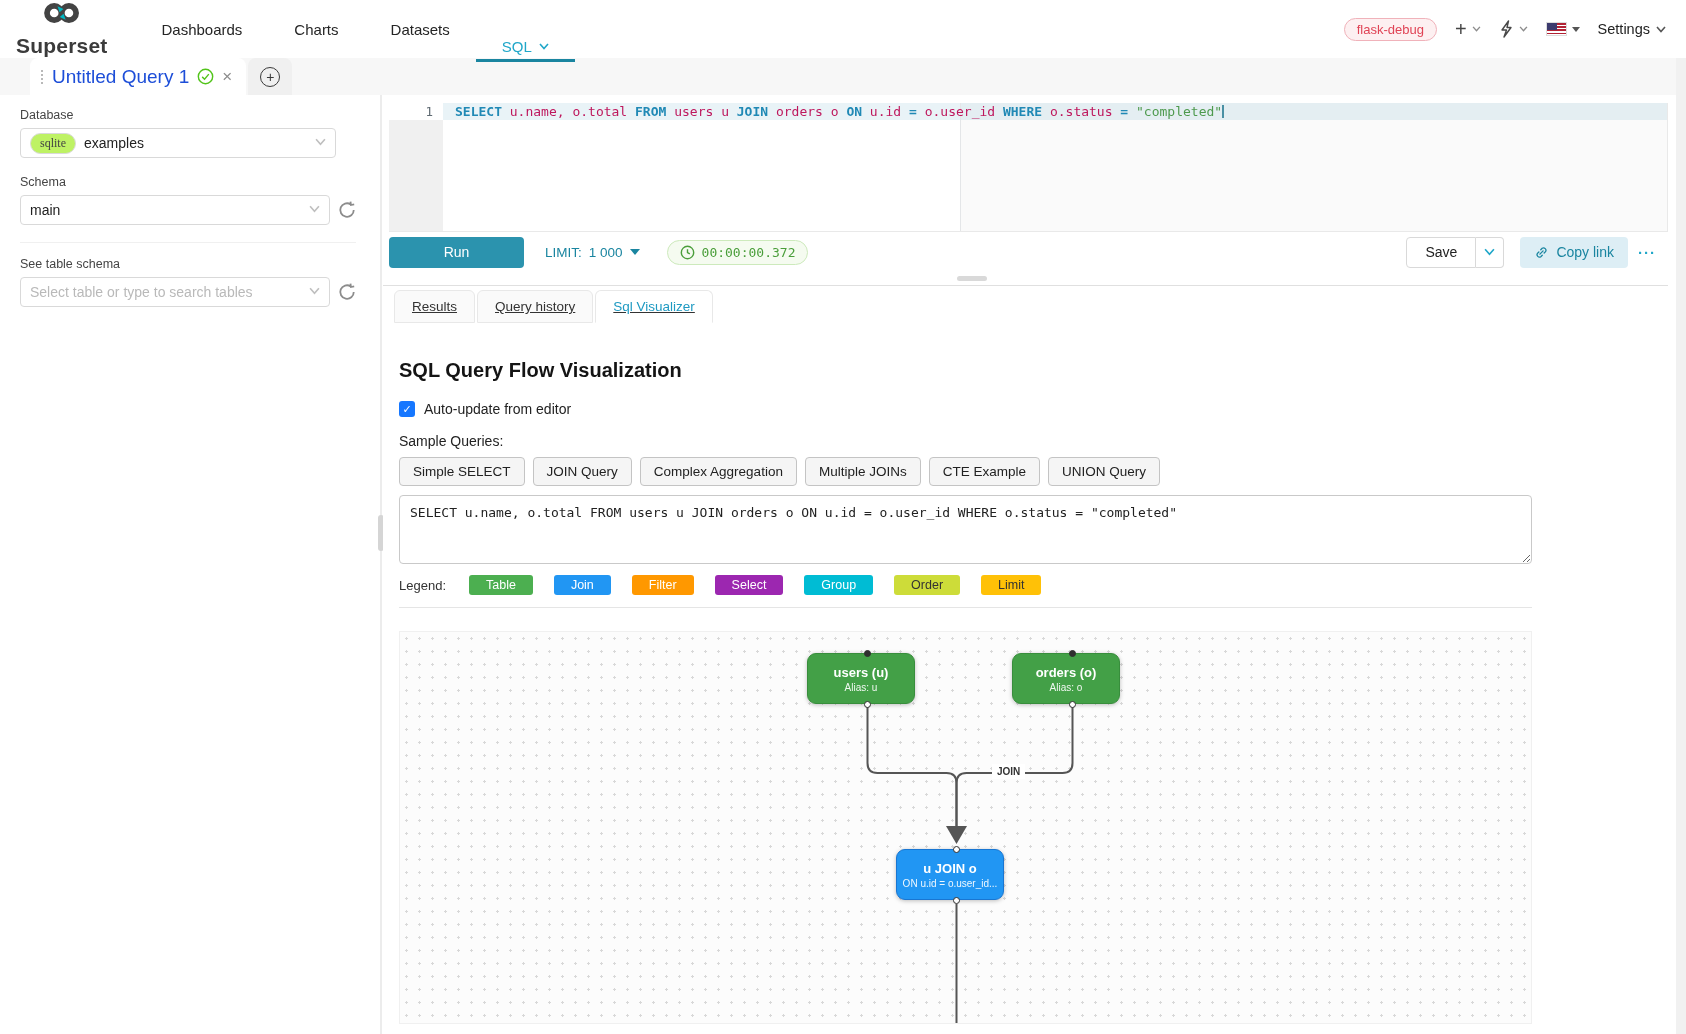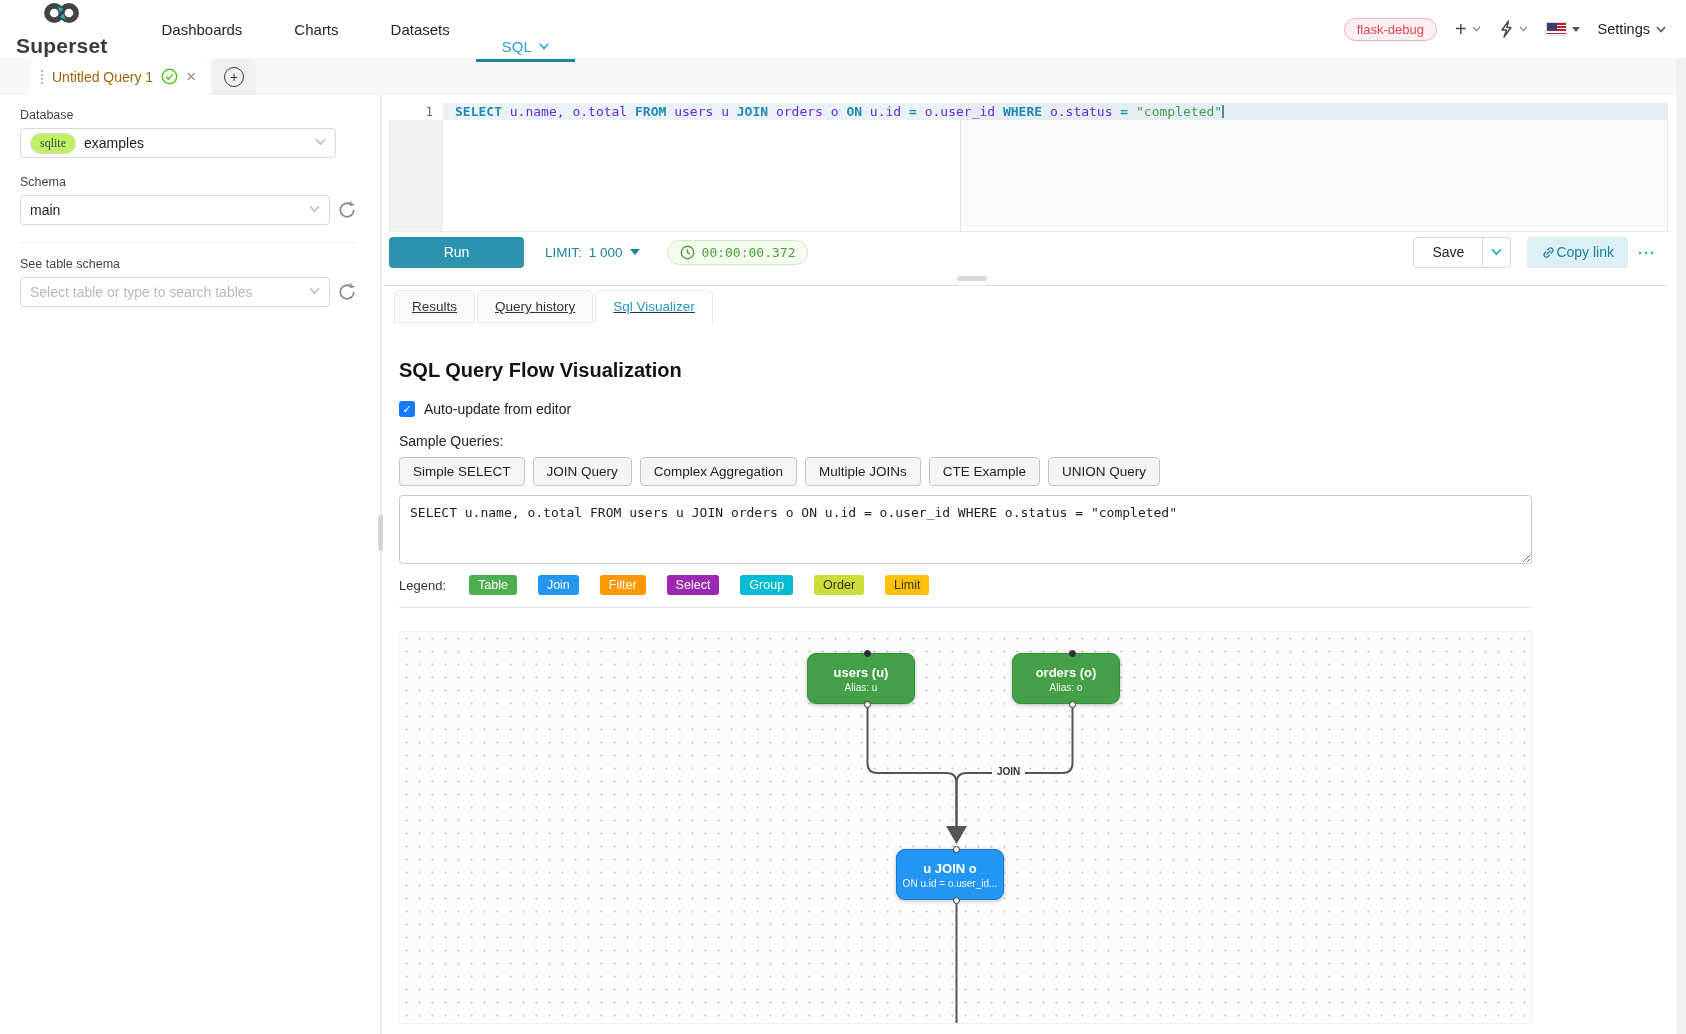--- a/index.html
+++ b/index.html
@@ -19,21 +19,21 @@
   .env-pill { font-size:13px; color:#e04355; background:#fdf0f1; border:1px solid #f0b2ba; border-radius:12px; padding:3px 12px; }
   .icon-btn { display:flex; align-items:center; gap:5px; cursor:pointer; color:#454545; }
   .plus-glyph { font-size:20px; color:#454545; line-height:1; }
   .settings { display:flex; align-items:center; gap:6px; font-size:14.5px; color:#222; cursor:pointer; }
   .flag { position:relative; width:21px; height:14px; background:repeating-linear-gradient(#b22234 0 1.6px, #fff 1.6px 3.2px); border:1px solid #ddd; }
   .flag .canton { position:absolute; top:0; left:0; width:10px; height:7px; background:#3c3b6e; }
 
   
   .tabbar { position:absolute; top:58px; left:0; right:0; height:37px; background:#f7f7f7; display:flex; align-items:flex-end; }
   .query-tab { margin-left:30px; height:37px; background:#fff; border-radius:8px 8px 0 0; display:flex; align-items:center; gap:8px; padding:0 14px 0 10px; }
-  .query-tab-label { color:#a16207; font-size:14px; }
+  .query-tab-label { color:#1d4ed8; font-size:19px; }
   .grip-dots { width:4px; height:16px; background:radial-gradient(circle, #b9b9b9 1.1px, transparent 1.3px); background-size:4px 4px; }
   .check-circle { width:17px; height:17px; }
   .tab-close { color:#8c8c8c; font-size:17px; line-height:1; cursor:pointer; }
   .new-tab { margin-left:2px; width:44px; height:37px; background:#f0f0f0; border-radius:8px 8px 0 0; display:flex; align-items:center; justify-content:center; cursor:pointer; }
   .new-tab-circle { width:20px; height:20px; border:1.6px solid #3a3a3a; border-radius:50%; display:flex; align-items:center; justify-content:center; font-size:14px; color:#3a3a3a; line-height:1; }
 
   
   .sidebar { position:absolute; top:95px; left:0; width:376px; bottom:0; background:#fff; padding:13px 20px 0 20px; }
   .field-label { font-size:12.5px; color:#454545; margin-bottom:6px; }
   .select-row { display:flex; align-items:center; gap:8px; margin-bottom:17px; }
@@ -51,35 +51,35 @@
   .rightpanel { position:absolute; top:95px; left:383px; right:18px; bottom:0; background:#fff; }
   .editor-wrap { position:absolute; top:8px; left:6px; right:0; height:129px; border-bottom:1px solid #e9e9e9; border-right:1px solid #e9e9e9; background:#fff; overflow:hidden; }
   .gutter { position:absolute; top:0; left:0; width:54px; height:100%; background:#f0f0f0; }
   .gutter-active-row { position:absolute; top:0; left:0; width:54px; height:17px; background:#fff; font-family:"DejaVu Sans Mono", monospace; font-size:12.5px; color:#5f6a72; text-align:right; padding-right:10px; line-height:17px; }
   .code-area { position:absolute; top:0; left:54px; right:0; height:100%; background:#fff; }
   .active-line { position:absolute; top:0; left:0; right:0; height:17px; background:#e9f3f7; }
   .print-margin { position:absolute; top:0; left:517px; width:1px; height:100%; background:#e4e6e8; }
   .beyond-margin { position:absolute; top:0; left:518px; right:0; height:100%; background:rgba(0,0,0,0.018); }
   .code-line { position:absolute; top:0; left:12px; right:0; height:17px; line-height:17px; font-family:"DejaVu Sans Mono", monospace; font-size:13px; white-space:pre; color:#24292e; }
   .tok-kw { color:#2089b5; font-weight:bold; }
-  .tok-plain { color:#6d28d9; }
+  .tok-plain { color:#be185d; }
   .tok-str { color:#4e9a4e; }
   .cursor { display:inline-block; width:0; height:13px; border-left:2px solid #4a90a4; vertical-align:-2px; }
 
   .sqltoolbar { position:absolute; top:141px; left:6px; right:0; height:32px; display:flex; align-items:center; }
   .run-btn { width:135px; height:31px; background:#2b93ae; color:#fff; font-size:14px; border:none; border-radius:4px; cursor:pointer; }
   .limit { display:flex; align-items:center; gap:7px; margin-left:21px; cursor:pointer; }
   .limit-text { font-size:13.5px; color:#1a85a0; }
   .caret-down { width:0; height:0; border-left:5px solid transparent; border-right:5px solid transparent; border-top:6px solid #1a85a0; }
   .timer { margin-left:27px; display:flex; align-items:center; gap:7px; background:#f5fbf0; border:1px solid #cdeabc; border-radius:14px; padding:4px 12px; }
   .timer-text { font-family:"DejaVu Sans Mono", monospace; font-size:13px; color:#4a9e3a; }
   .toolbar-right { margin-left:auto; display:flex; align-items:center; gap:0; }
   .save-btn { height:31px; background:#fff; border:1px solid #d9d9d9; border-radius:4px 0 0 4px; font-size:14px; color:#222; padding:0 18px; cursor:pointer; }
   .save-caret { height:31px; width:28px; background:#fff; border:1px solid #d9d9d9; border-left:none; border-radius:0 4px 4px 0; display:flex; align-items:center; justify-content:center; cursor:pointer; }
-  .copylink-btn { margin-left:16px; height:31px; background:#ddeef5; border:none; border-radius:4px; color:#1a85a0; font-size:14px; display:flex; align-items:center; padding:0 14px; cursor:pointer; }
+  .copylink-btn { margin-left:16px; height:31px; background:#ddeef5; border:none; border-radius:4px; color:#1a85a0; font-size:14px; display:flex; align-items:center; gap:7px; padding:0 14px; cursor:pointer; }
   .more-btn { margin-left:10px; margin-right:12px; color:#20a7c9; font-size:15px; font-weight:bold; letter-spacing:1px; cursor:pointer; }
 
   .h-splitter { position:absolute; top:190px; left:0; right:0; height:1px; background:#e0e0e0; }
   .h-grip { position:absolute; top:181px; left:574px; width:30px; height:5px; border-radius:3px; background:#d9d9d9; cursor:row-resize; }
 
   
   .south-tabs { position:absolute; top:195px; left:11px; display:flex; gap:2px;text-decoration:underline; }
   .stab { background:#fafafa; border:1px solid #e8e8e8; border-radius:6px 6px 0 0; padding:8px 17px; font-size:13.5px; color:#333; cursor:pointer; }
   .stab.active { background:#fff; border-bottom-color:#fff; color:#1f9ac2; }
 
@@ -88,21 +88,21 @@
   .viz-title { margin-top:36px; font-size:20px; font-weight:bold; color:#141414; }
   .autoupdate { margin-top:19px; display:flex; align-items:center; gap:9px; }
   .checkbox { width:16px; height:16px; background:#1677ff; border-radius:3px; color:#fff; font-size:11px; display:flex; align-items:center; justify-content:center; cursor:pointer; }
   .autoupdate-label { font-size:14px; color:#222; }
   .sample-label { margin-top:16px; font-size:14px; color:#222; }
   .sample-btns { margin-top:8px; display:flex; gap:8px; }
   .sample-btn { background:#f5f5f5; border:1px solid #c4c4c4; border-radius:4px; padding:6px 13px; font-size:13.5px; color:#222; cursor:pointer; }
   .sql-textarea { margin-top:9px; width:1133px; height:69px; border:1px solid #c9c9c9; border-radius:4px; padding:9px 10px; font-family:"DejaVu Sans Mono", monospace; font-size:13px; color:#222; resize:vertical; }
   .legend-row { margin-top:7px; display:flex; align-items:center; gap:21px; }
   .legend-label { font-size:13px; color:#333; margin-right:2px; }
-  .legend-tag { font-size:12.5px; color:#fff; border-radius:3px; padding:3px 9px; }
+  .legend-tag { font-size:12.5px; color:#fff; border-radius:3px; padding:3px 17px; }
   .viz-hr { margin-top:12px; border:none; border-top:1px solid #e5e5e5; }
 
   
   .flow { position:relative; margin-top:23px; width:1133px; height:393px; background:#fcfcfc; border:1px solid #f0f0f0;
           background-image:radial-gradient(#d8d8d8 1px, transparent 1.2px); background-size:13px 13px; }
   .flow-node { position:absolute; width:108px; height:51px; border-radius:9px; color:#fff; display:flex; flex-direction:column; align-items:center; justify-content:center; gap:2px; box-shadow:0 1px 4px rgba(0,0,0,.25); cursor:grab; }
   .node-green { background:#43a047; border:1px solid #388e3c; }
   .node-blue { background:#2196f3; border:1px solid #1976d2; }
   .node-title { font-size:13px; font-weight:bold; }
   .node-sub { font-size:10px; opacity:.92; }

